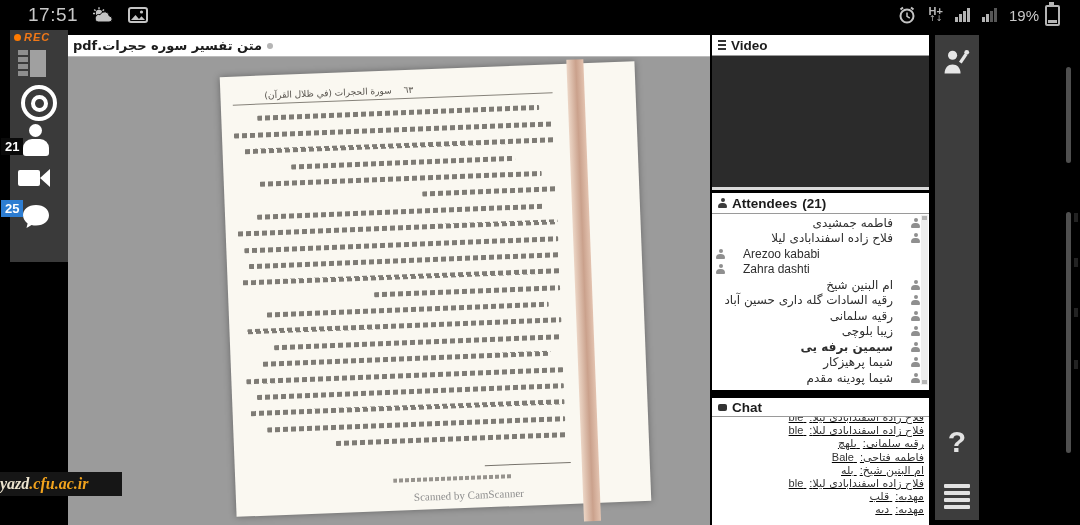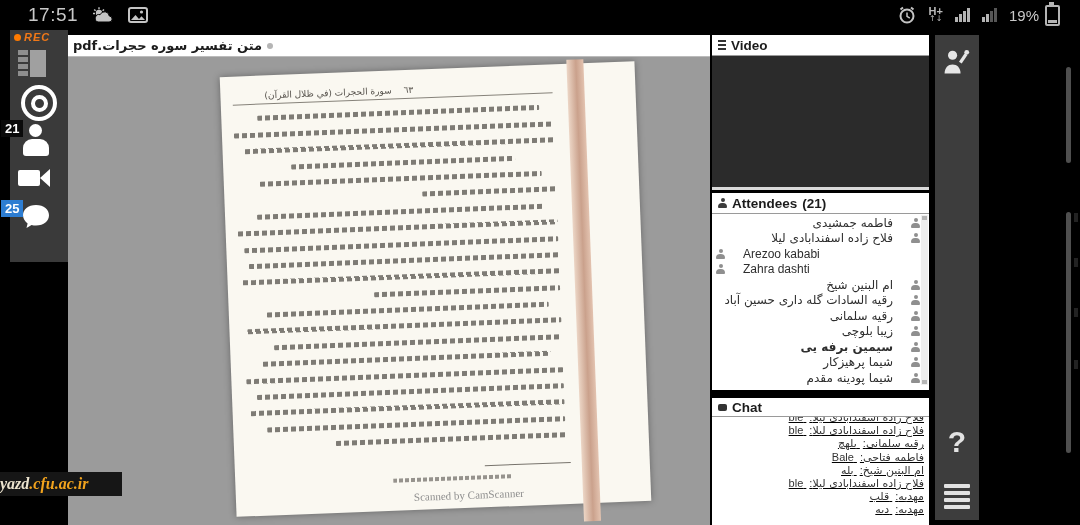--- a/index.html
+++ b/index.html
@@ -32,21 +32,21 @@
   #rec .dot{width:7px;height:7px;border-radius:50%;background:#ff7a00;}
   #rec .txt{color:#f07818;font-size:11px;font-weight:bold;font-style:italic;letter-spacing:1px;}
   #layouts{left:18px;top:50px;width:28px;height:27px;display:flex;gap:2px;}
   #layouts .col{display:flex;flex-direction:column;gap:2px;width:10px;}
   #layouts .col i{display:block;height:5px;background:#8e8e8e;}
   #layouts .big{flex:1;background:#a0a0a0;}
   #target{left:21px;top:85px;width:28px;height:28px;border:4px solid #fff;border-radius:50%;
           display:flex;align-items:center;justify-content:center;}
   #target .in{width:9px;height:9px;border:4px solid #fff;border-radius:50%;}
   .badge{position:absolute;color:#fff;font-size:13px;font-weight:bold;padding:1px 4px;line-height:15px;}
-  #badge-att{left:1px;top:120px;background:#0a0a0a;}
+  #badge-att{left:1px;top:138px;background:#0a0a0a;}
   #badge-chat{left:1px;top:200px;background:#2d7dd2;}
   #person{left:23px;top:124px;width:26px;height:34px;}
   #person .head{position:absolute;left:6px;top:0;width:13px;height:13px;border-radius:50%;background:#fff;}
   #person .body{position:absolute;left:0;top:15px;width:26px;height:17px;background:#fff;
                 border-radius:9px 9px 3px 3px;}
   #camera{left:18px;top:169px;width:32px;height:18px;}
   #camera .bod{position:absolute;left:0;top:1px;width:22px;height:16px;background:#fff;border-radius:2px;}
   #camera .lens{position:absolute;left:22px;top:0;width:0;height:0;border-top:9px solid transparent;
                 border-bottom:9px solid transparent;border-right:10px solid #fff;}
   #bubble{left:20px;top:202px;}

